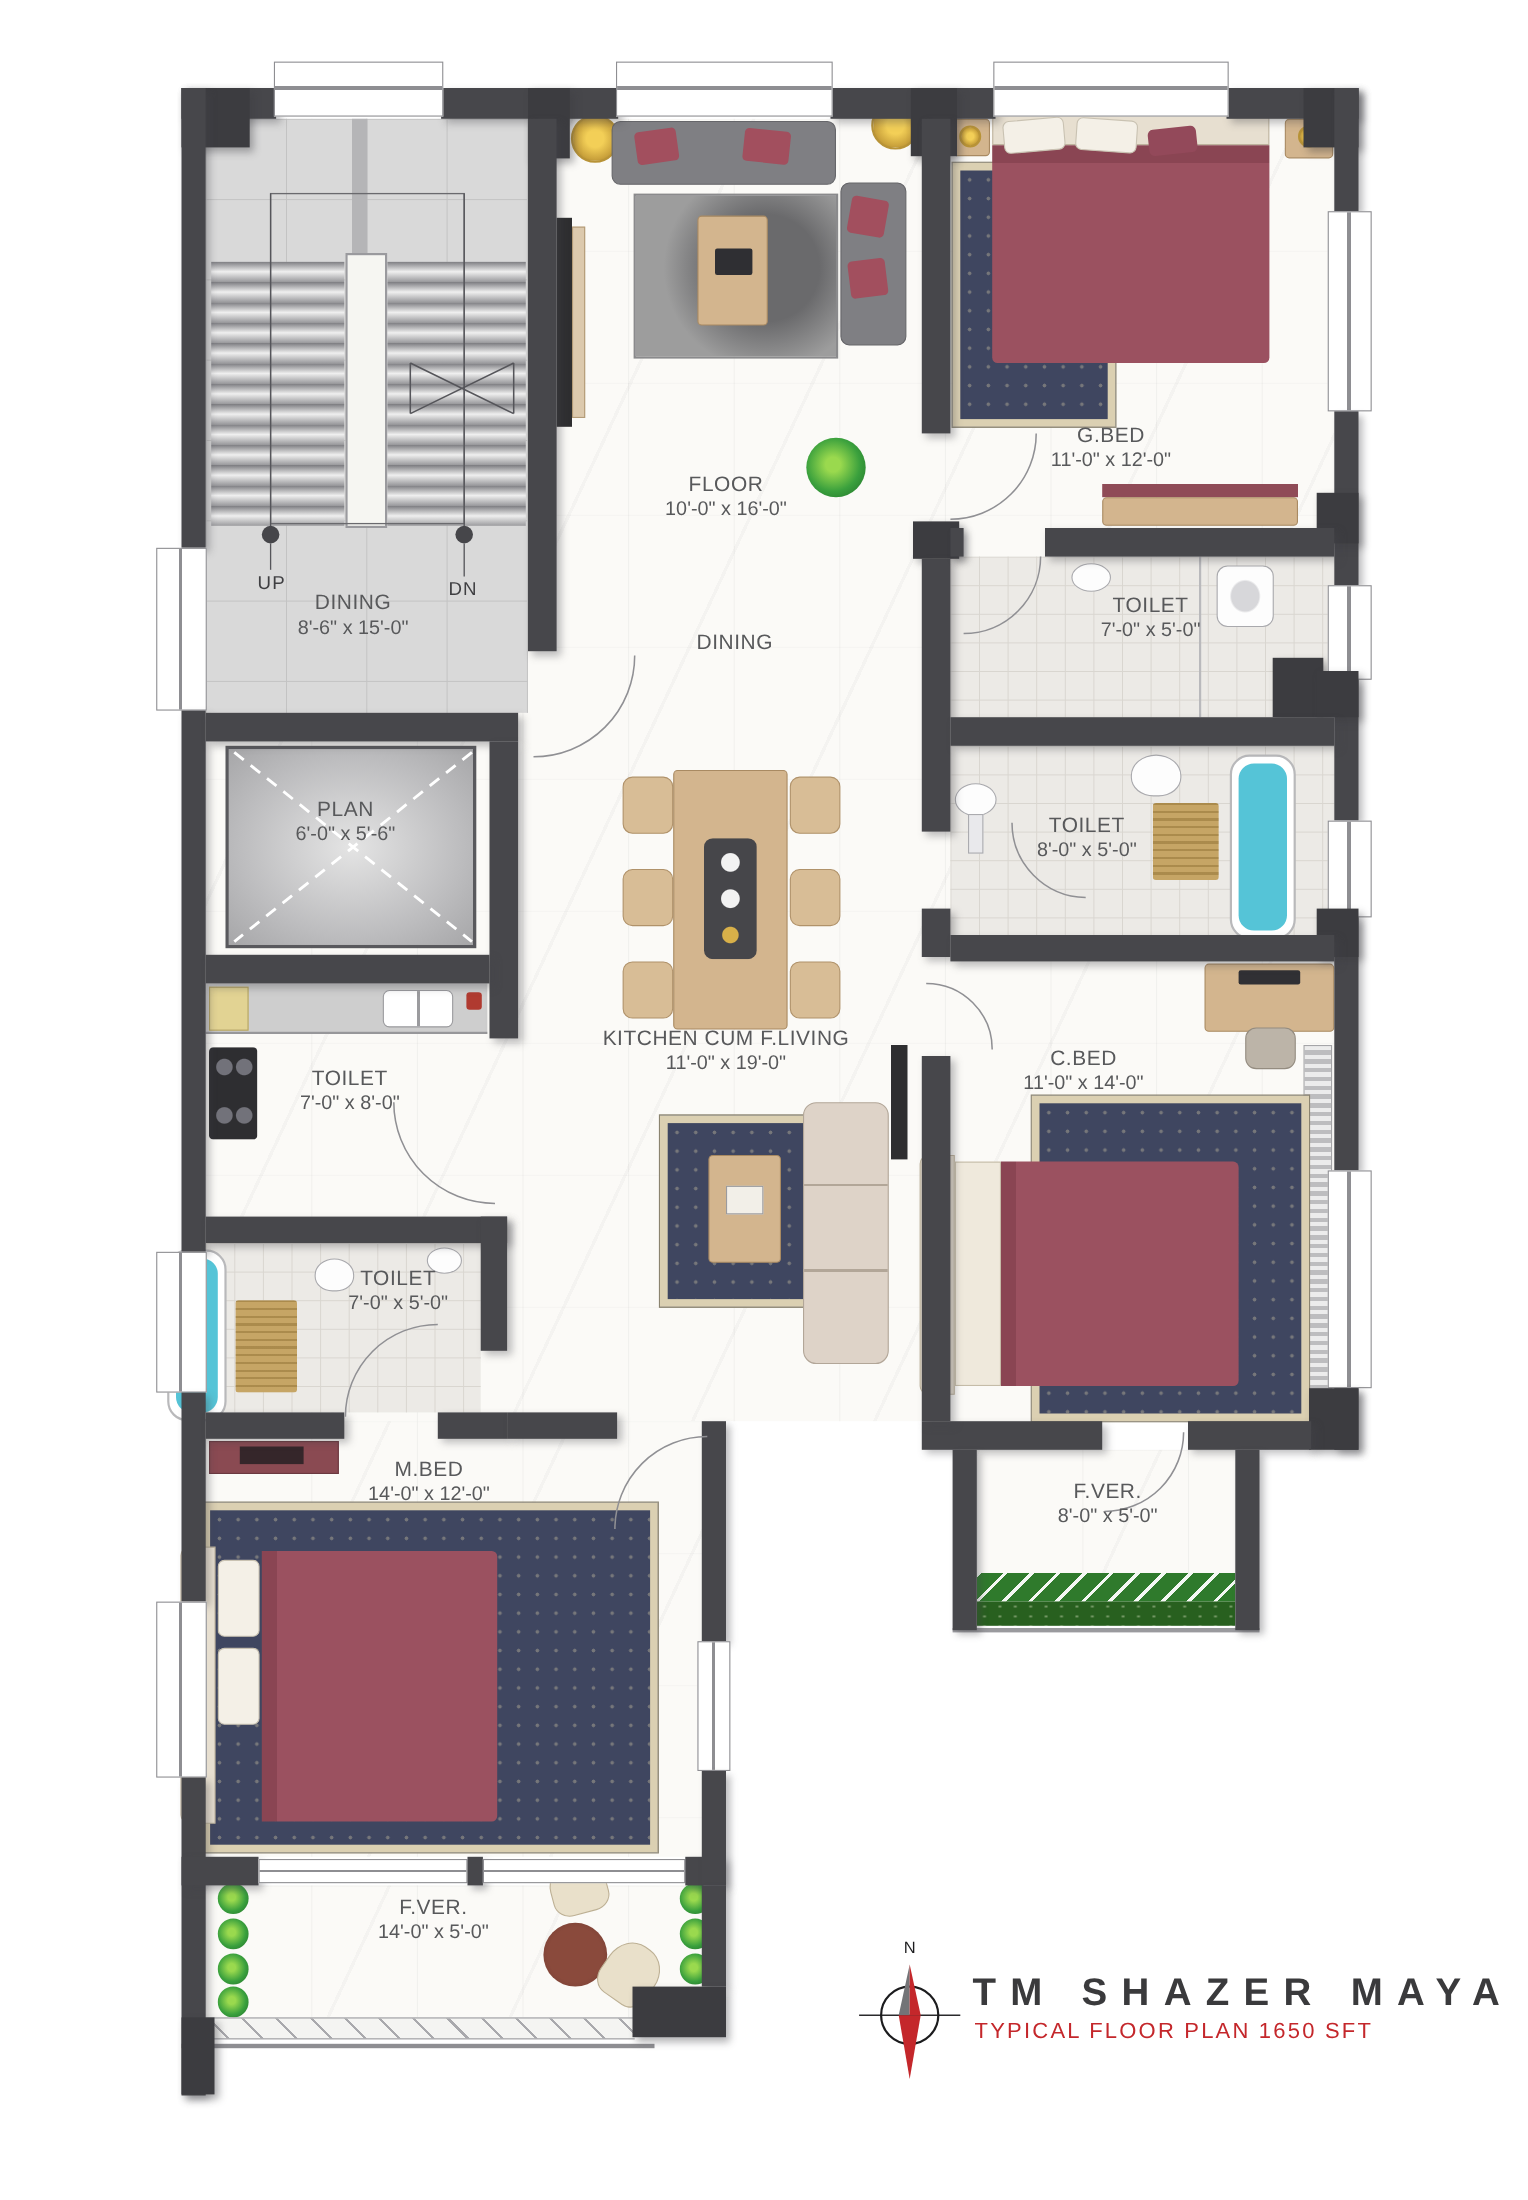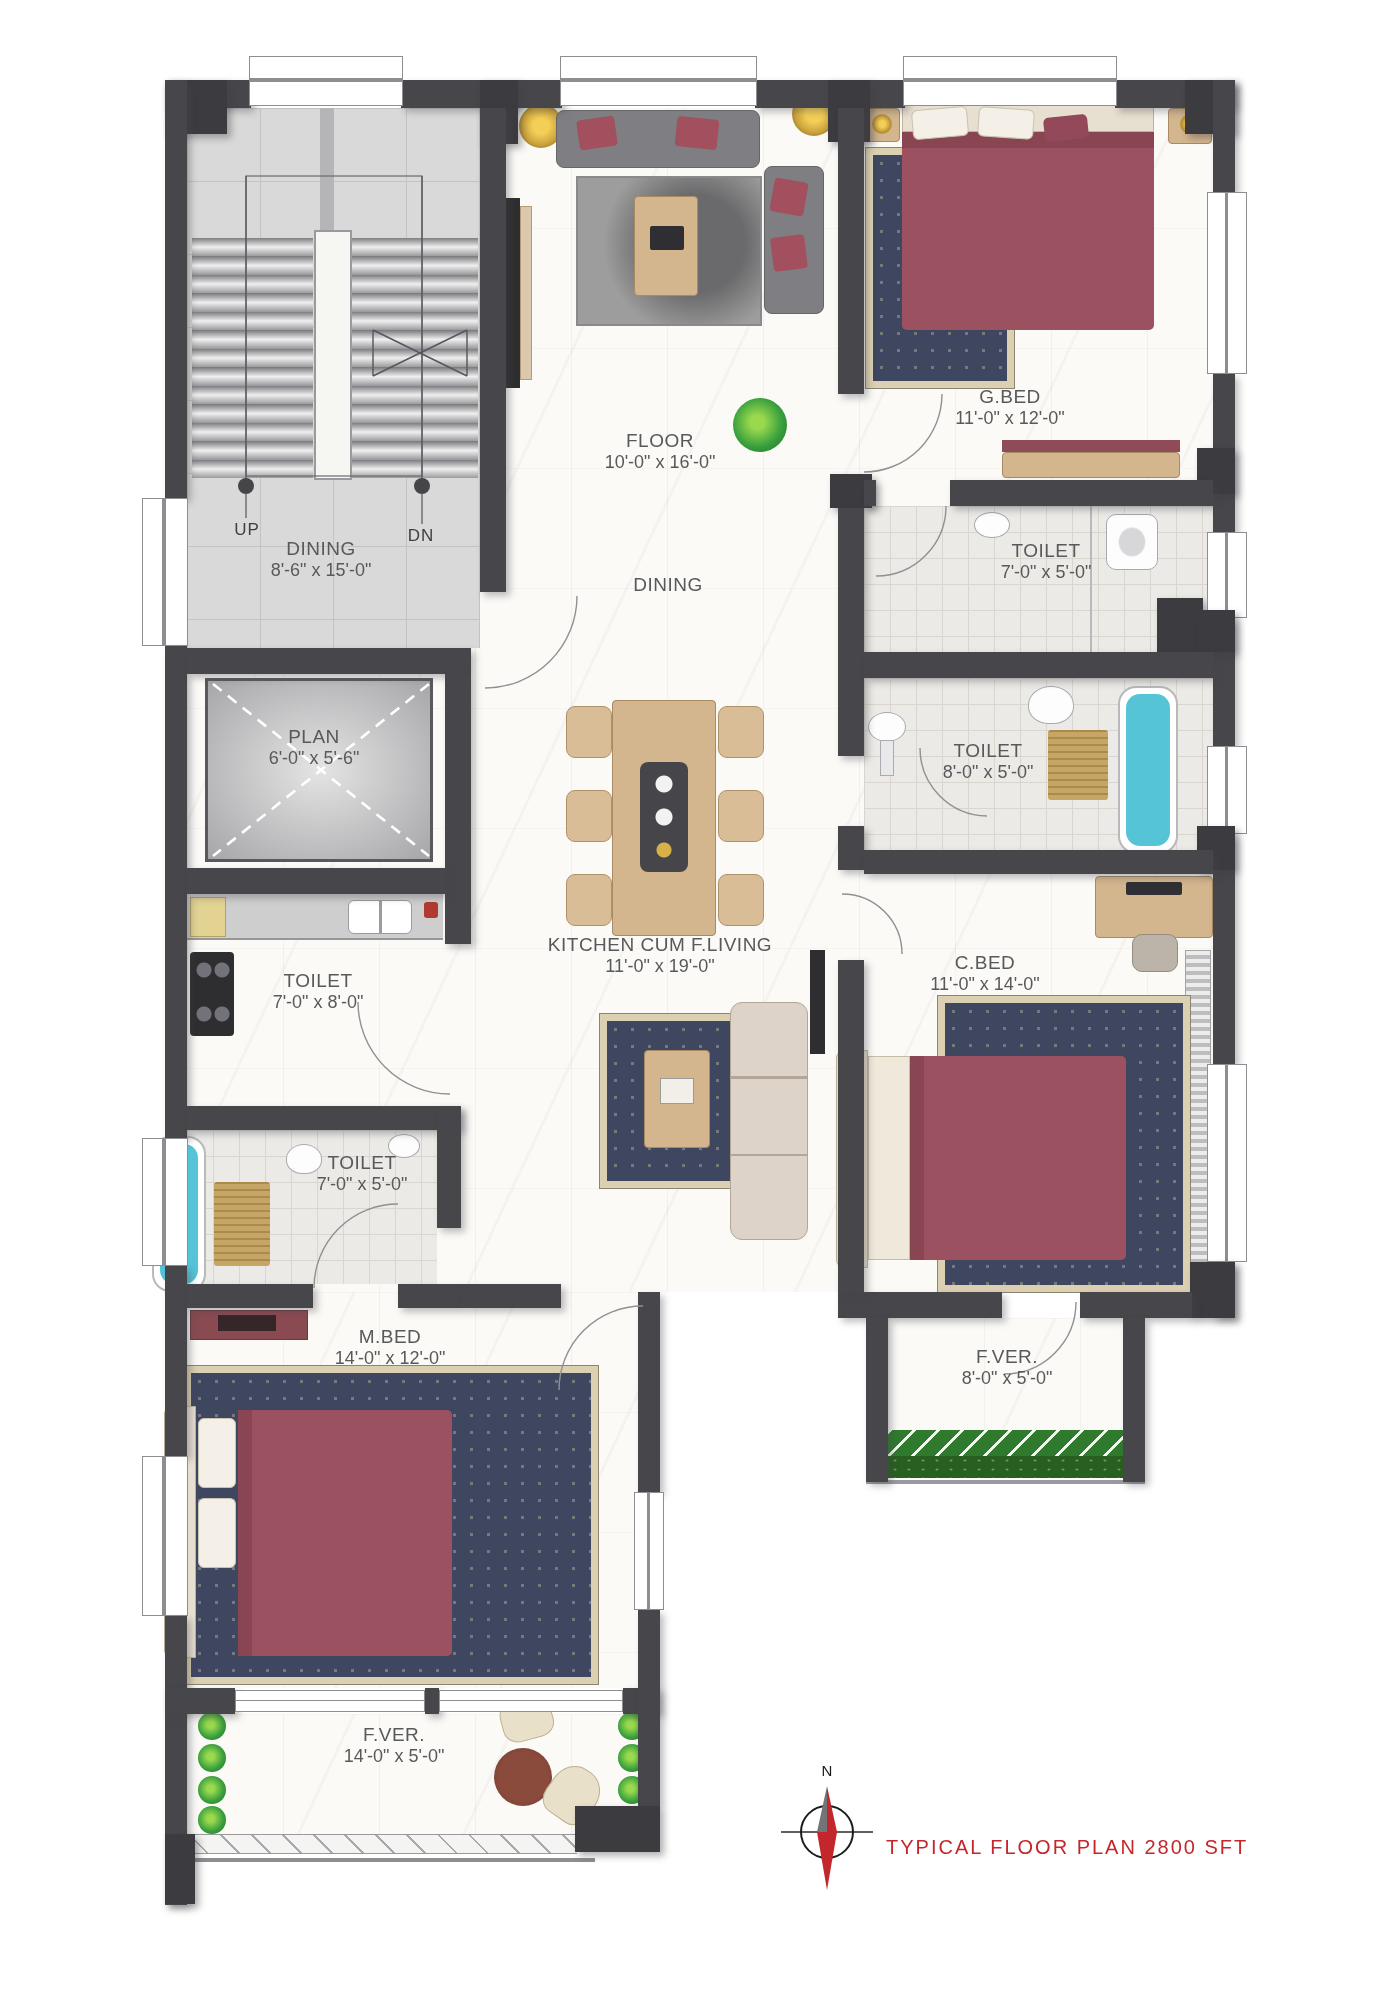--- a/index.html
+++ b/index.html
@@ -345,15 +345,16 @@
   <div class="rlabel" style="left:1007px;top:1346px;">
     <div class="rname">F.VER.</div>
     <div class="rdims">8'-0" x 5'-0"</div>
   </div>
   <div class="rlabel" style="left:394px;top:1724px;">
     <div class="rname">F.VER.</div>
     <div class="rdims">14'-0" x 5'-0"</div>
   </div>
 
   <div class="north" style="left:815px;top:1762px;">N</div>
-  <div class="subtitle" style="left:886px;top:1836px;">TYPICAL FLOOR PLAN 2800 SFT</div>
+  <div class="title" style="left:884px;top:1792px;">TM SHAZER MAYA</div>
+  <div class="subtitle" style="left:886px;top:1836px;">TYPICAL FLOOR PLAN 1650 SFT</div>
 
 </div>
 
 </body></html>

